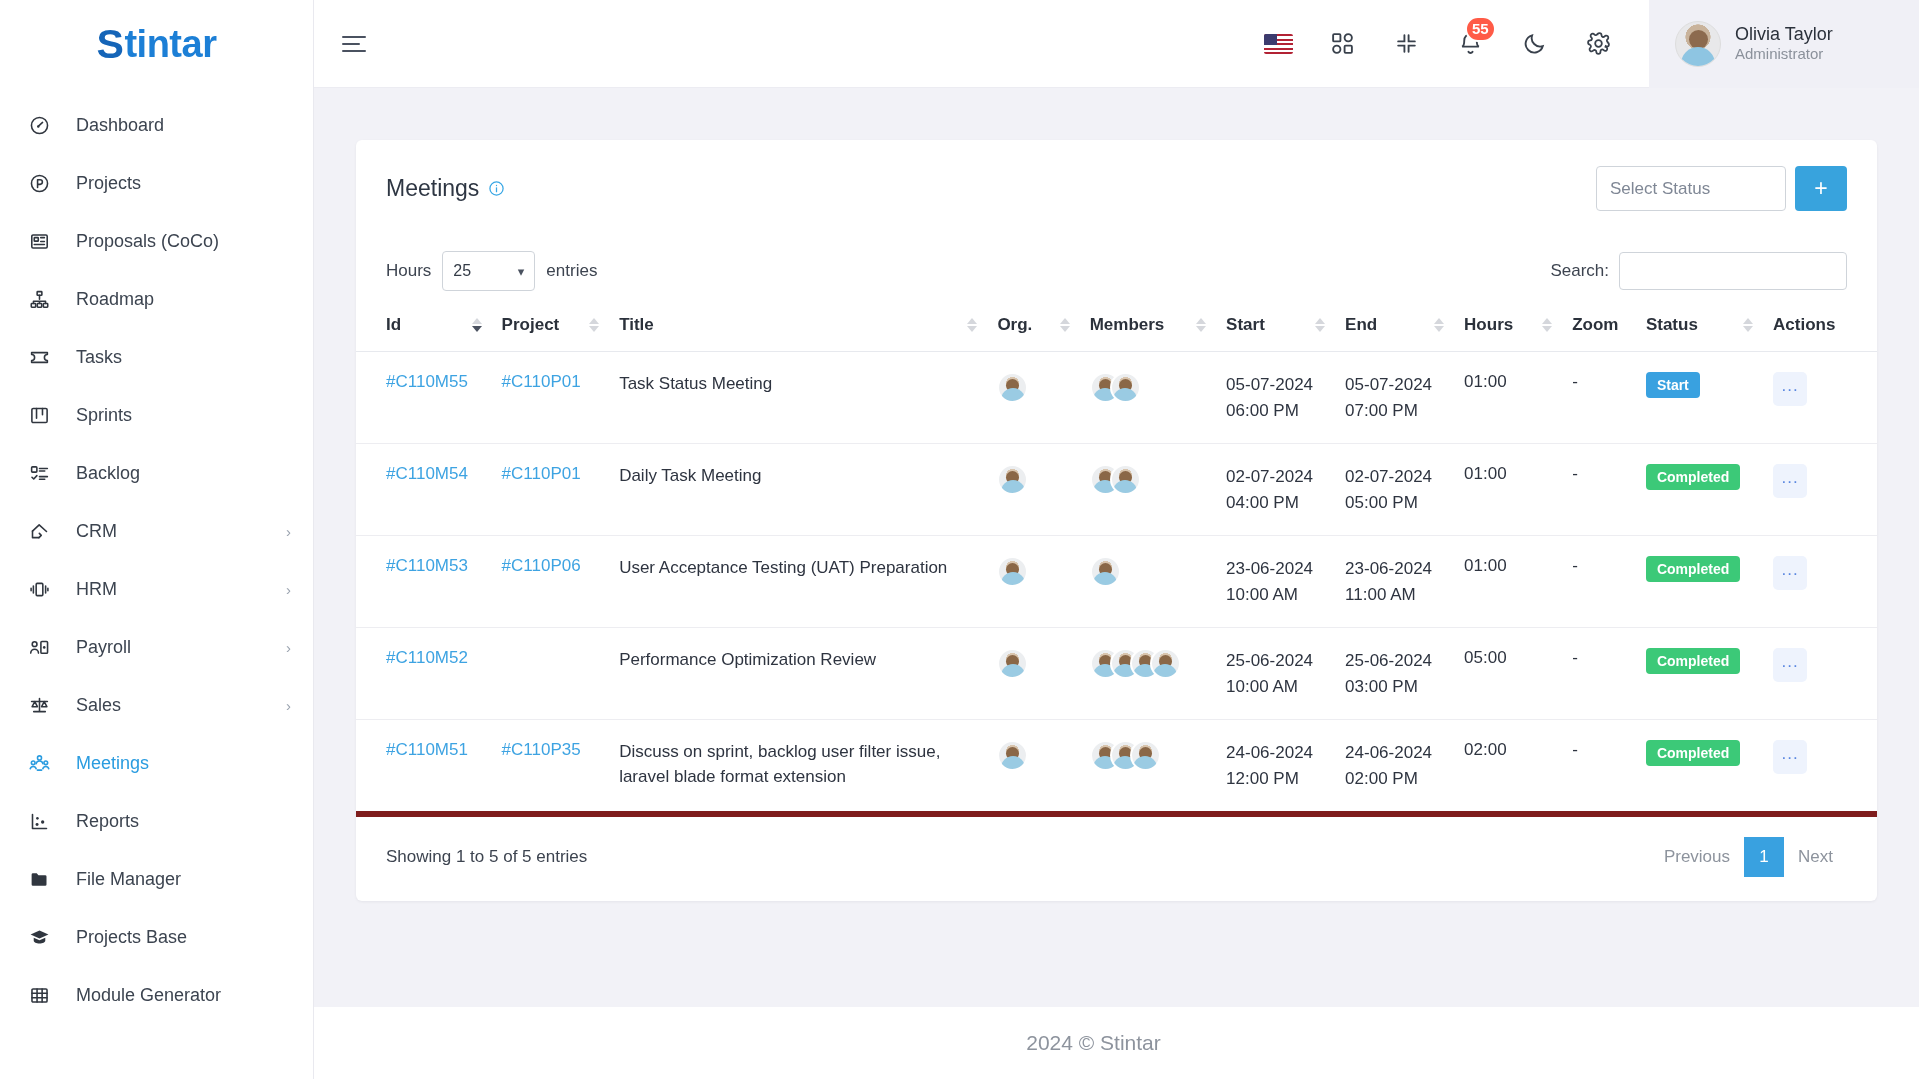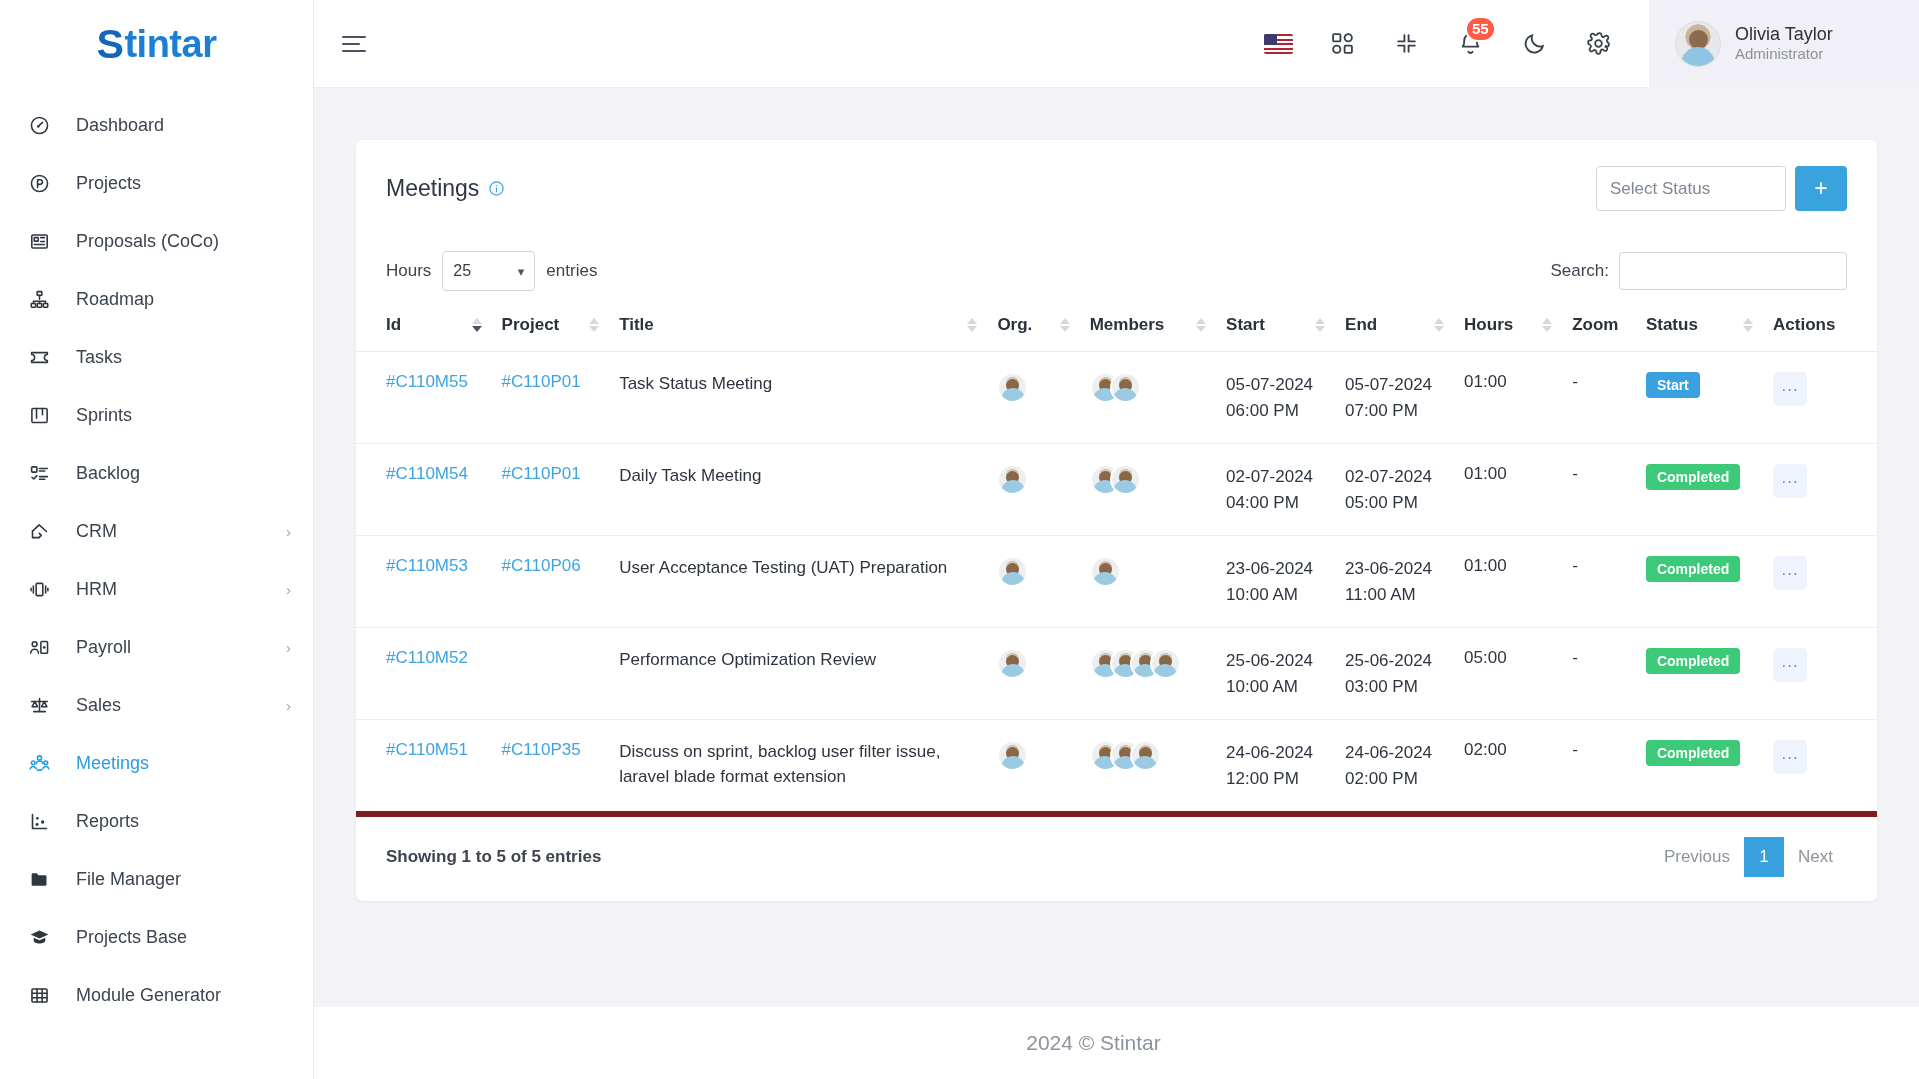--- a/index.html
+++ b/index.html
@@ -224,21 +224,21 @@
     background: #eef3fd; color: #5a87e0; border: none;
     font-size: 17px; letter-spacing: 1px; cursor: pointer;
     display: flex; align-items: center; justify-content: center;
     padding-bottom: 6px;
   }
 
   .card-foot {
     display: flex; align-items: center;
     padding: 20px 30px 24px 30px;
   }
-  .entries-info { font-size: 17px; color: #3d4450; font-weight: bold; }
+  .entries-info { font-size: 17px; color: #3d4450; }
   .pager { margin-left: auto; display: flex; align-items: center; }
   .pg {
     min-width: 42px; height: 40px; padding: 0 14px;
     display: flex; align-items: center; justify-content: center;
     font-size: 17px; color: #8d939d; cursor: pointer; background: transparent;
     border: none; font-family: "Liberation Sans", sans-serif;
   }
   .pg.num { background: #39a1e0; color: #fff; min-width: 40px; padding: 0; }
 
   .page-footer {

